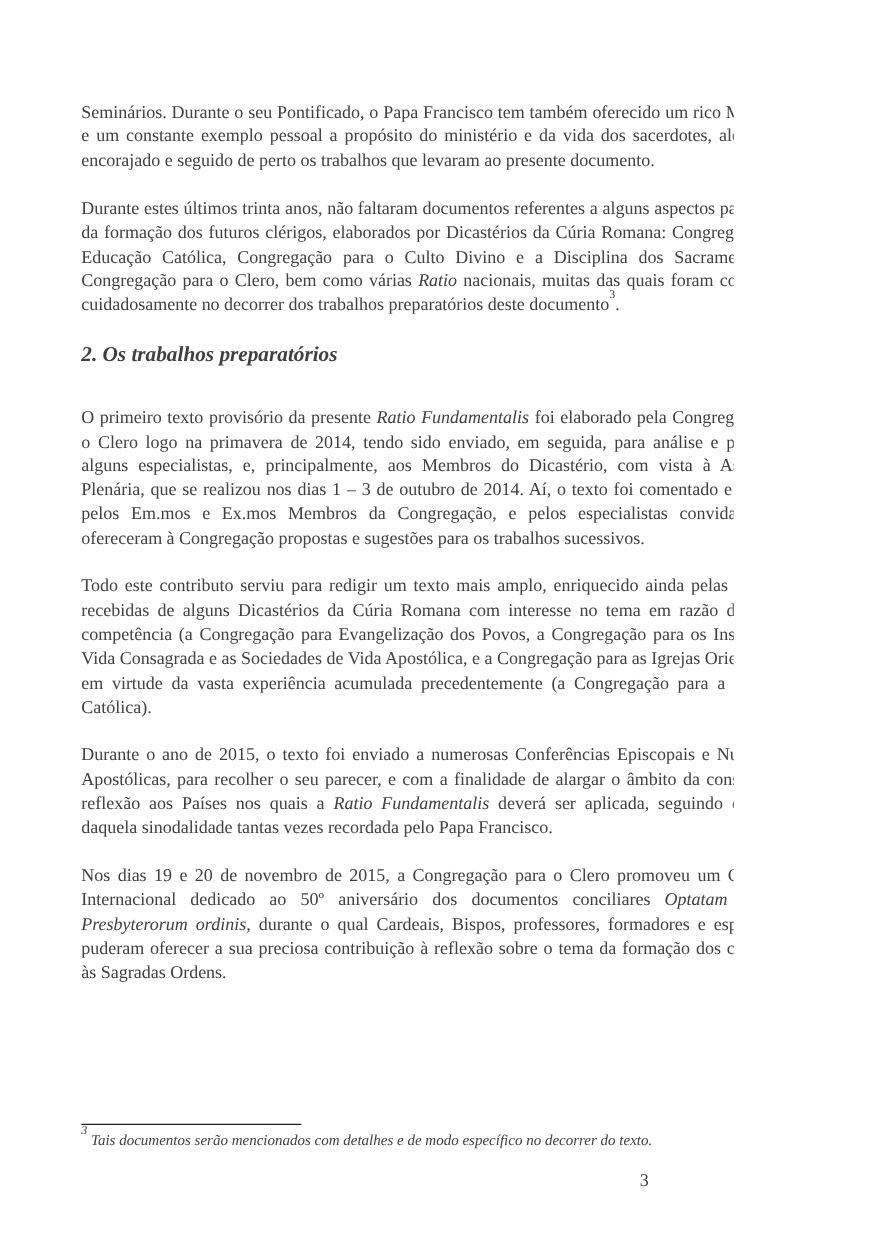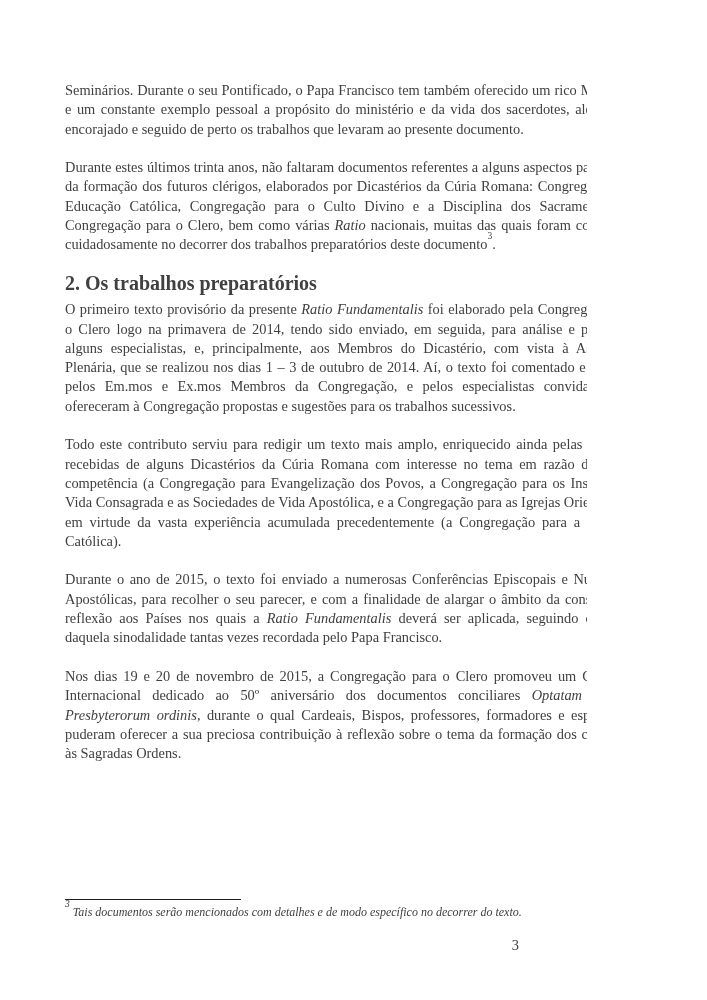--- a/index.html
+++ b/index.html
@@ -23,24 +23,25 @@
     width: 578px;
     font-size: 14.4px;
     line-height: 19.3px;
     text-align: justify;
     text-justify: inter-word;
   }
   .content p {
     margin: 0 0 19.3px 0;
   }
   .content h2 {
-    margin: 0 0 7px 0;
-    font-size: 20px;
+    margin: 0 0 32px 0;
+    font-size: 17px;
     line-height: 19.3px;
     font-weight: bold;
+    font-style: italic;
   }
   .content sup, .footnote sup {
     font-size: 9.5px;
     line-height: 0;
     position: relative;
     top: -0.45em;
   }
   .footnote-area {
     position: absolute;
     left: 65px;

